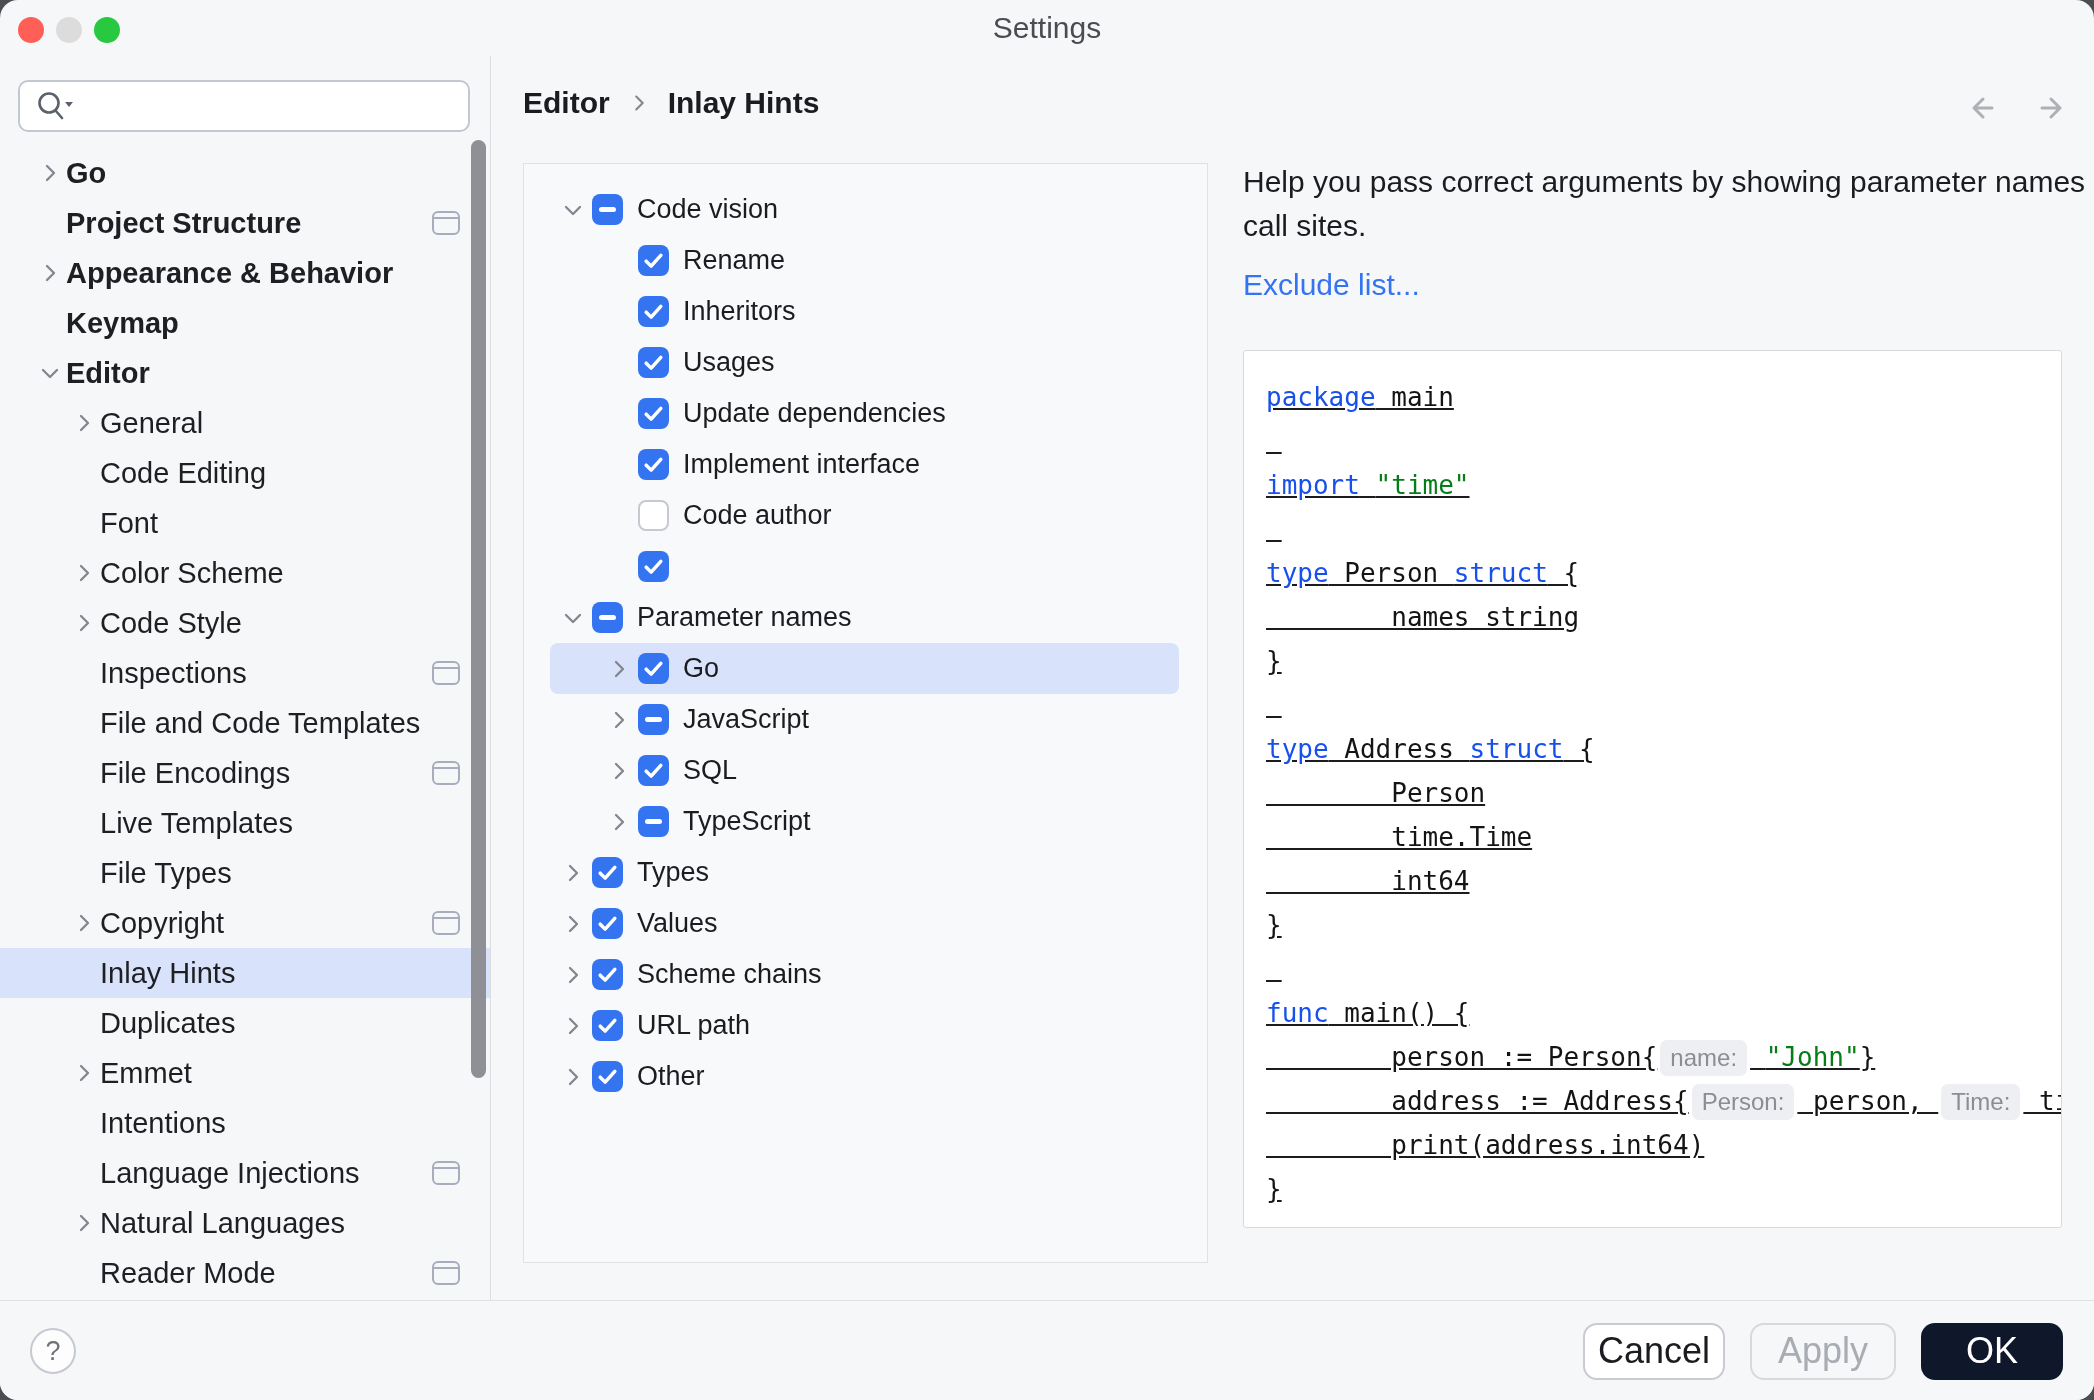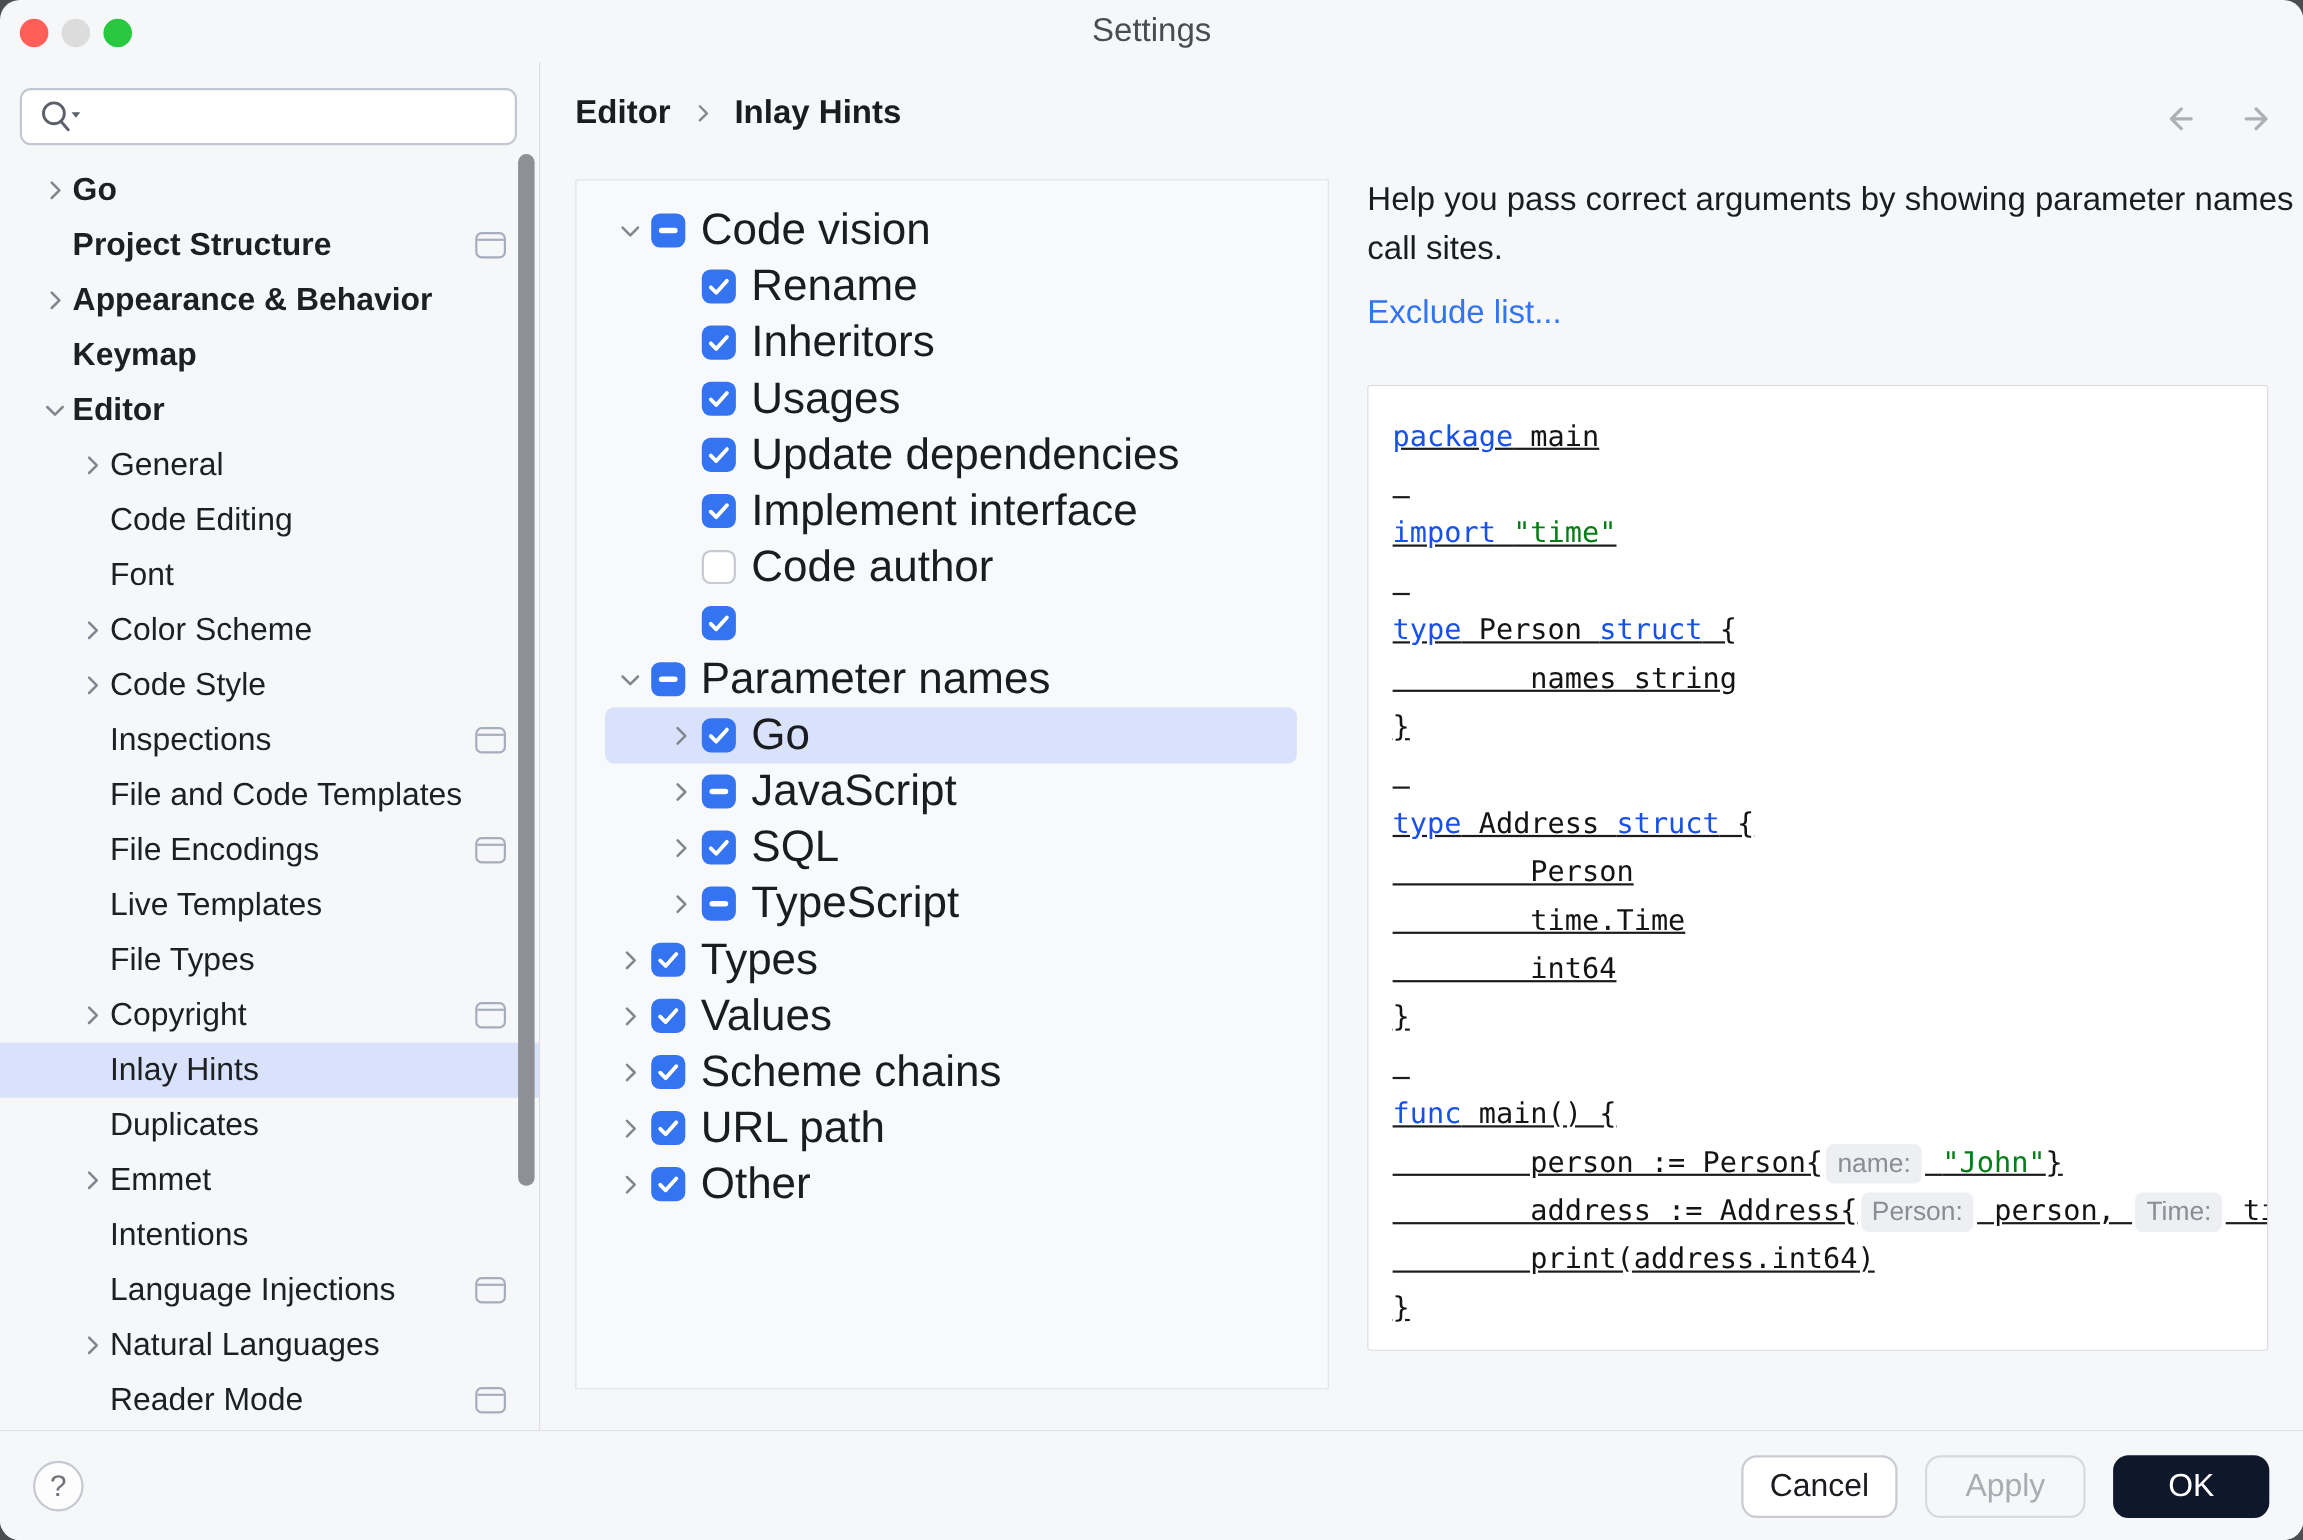--- a/index.html
+++ b/index.html
@@ -30,21 +30,21 @@
   .proj-icon::before{content:"";position:absolute;left:0;right:0;top:4px;height:0;border-top:2.5px solid #a7adbd;}
   #sb-scroll{position:absolute;left:471px;top:84px;width:15px;height:938px;background:#8e9095;border-radius:8px;}
   
   #breadcrumb{position:absolute;left:523px;top:80px;height:46px;display:flex;align-items:center;font-size:30px;font-weight:700;}
   #breadcrumb .sep{margin:0 18px;color:#85888f;display:flex;align-items:center;}
   #nav-arrows{position:absolute;right:22px;top:88px;display:flex;gap:22px;}
   #nav-arrows span{color:#aeb0b6;display:flex;}
   
   #tree-panel{position:absolute;left:523px;top:163px;width:685px;height:1100px;border:1px solid #e0e2e7;
               box-sizing:border-box;background:#f8f9fb;padding-top:20px;overflow:hidden;}
-  .tree-row{height:51px;margin:0 28px 0 26px;border-radius:8px;display:flex;align-items:center;font-size:40px;}
+  .tree-row{height:51px;margin:0 28px 0 26px;border-radius:8px;display:flex;align-items:center;font-size:27px;}
   .tree-row.selected{background:#d9e2fb;}
   .t-chev{flex:0 0 38px;height:34px;display:flex;align-items:center;justify-content:center;color:#83868f;}
   .t-chev.l0{margin-left:4px;}
   .t-chev.l1{margin-left:50px;}
   .cb{flex:0 0 31px;width:31px;height:31px;border-radius:8px;margin-right:14px;box-sizing:border-box;
       display:flex;align-items:center;justify-content:center;}
   .cb.checked,.cb.indeterminate{background:#3574f0;}
   .cb.unchecked{background:#fff;border:2px solid #c6c9d1;}
   .cb .dash{width:17px;height:5px;border-radius:3px;background:#fff;}
   
@@ -56,21 +56,21 @@
   .tok-kw{color:#1750eb;}
   .tok-str{color:#067d17;}
   .tok-hint{font-family:"Liberation Sans",sans-serif;font-size:24px;color:#8a8d94;background:#eeeff2;
             border-radius:7px;padding:3px 10px;margin:0 3px;display:inline-block;line-height:30px;}
   
   #footer{position:absolute;left:0;top:1300px;width:100%;height:100px;border-top:1px solid #dfe1e5;background:#f6f7f9;
           display:flex;align-items:center;}
   #help-btn{margin-left:30px;width:46px;height:46px;border-radius:50%;border:2px solid #c6c9d1;background:#fdfdfe;
             display:flex;align-items:center;justify-content:center;font-size:27px;color:#6f7279;box-sizing:border-box;}
   #footer .btns{margin-left:auto;margin-right:31px;display:flex;gap:25px;}
-  .btn{height:57px;border-radius:14px;font-size:29px;display:flex;align-items:center;justify-content:center;
+  .btn{height:57px;border-radius:14px;font-size:36px;display:flex;align-items:center;justify-content:center;
        box-sizing:border-box;font-family:"Liberation Sans",sans-serif;}
   #btn-cancel{width:142px;background:#fff;border:2px solid #c9cbd2;color:#1a1c20;}
   #btn-apply{width:146px;background:transparent;border:2px solid #d7d9de;color:#a9acb2;}
   #btn-ok{width:142px;background:#0f172a;border:none;color:#fff;}
 </style>
 </head>
 <body>
 
 <div id="window">
 

